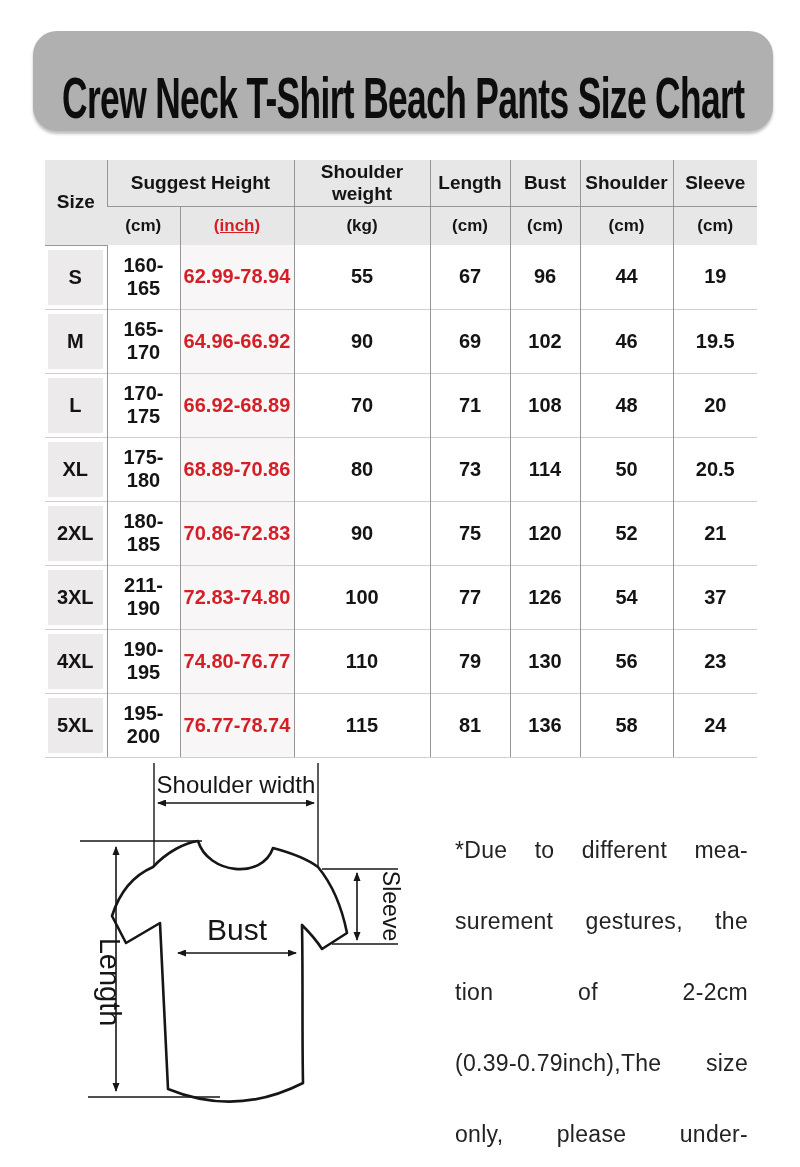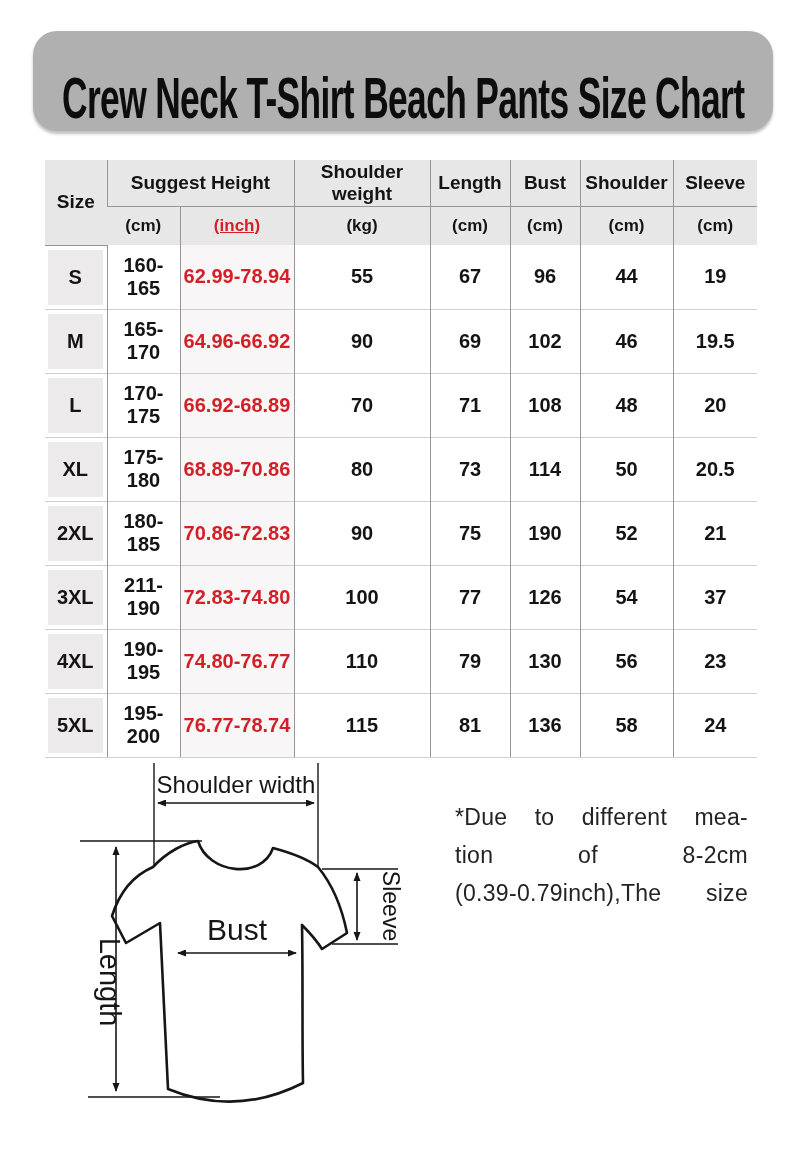--- a/index.html
+++ b/index.html
@@ -57,21 +57,21 @@
 
   
   .diagram{position:absolute;left:45px;top:755px;width:400px;height:372px;}
   .diagram text{fill:#161616;font-family:"Liberation Sans",sans-serif;}
 
   
   .note{
     position:absolute;left:455px;top:798px;width:293px;
     font-size:23px;line-height:38px;color:#232323;letter-spacing:.3px;
   }
-  .note-line{text-align:justify;text-align-last:justify;white-space:nowrap0;}
+  .note-line{text-align:justify;text-align-last:justify;white-space:nowrap0;margin-top:33px;}
   .note-line.last{text-align-last:left;}
 </style>
 </head>
 <body>
 
 <div class="page">
 
   <div class="title-band">
     <div class="title-text">Crew Neck T-Shirt Beach Pants Size Chart</div>
   </div>
@@ -157,21 +157,21 @@
       <td>20.5</td>
     </tr>
         <tr>
       <td class="szcell">
             <span class="size-box">2XL</span>
           </td>
       <td>180-185</td>
       <td class="inch">70.86-72.83</td>
       <td>90</td>
       <td>75</td>
-      <td>190</td>
+      <td>120</td>
       <td>52</td>
       <td>21</td>
     </tr>
         <tr>
       <td class="szcell">
             <span class="size-box">3XL</span>
           </td>
       <td>211-190</td>
       <td class="inch">72.83-74.80</td>
       <td>100</td>
@@ -245,17 +245,19 @@
     <line x1="178" y1="953" x2="296" y2="953" stroke="#161616" stroke-width="1.6" marker-start="url(#ah-start)" marker-end="url(#ah-end)"></line>
 
     <line x1="322" y1="869" x2="398" y2="869" stroke="#161616" stroke-width="1.4"></line>
     <line x1="332" y1="944" x2="398" y2="944" stroke="#161616" stroke-width="1.4"></line>
     <line x1="357" y1="873" x2="357" y2="940" stroke="#161616" stroke-width="1.6" marker-start="url(#ah-start)" marker-end="url(#ah-end)"></line>
     <text transform="translate(383,906) rotate(90)" text-anchor="middle" font-size="23">Sleeve</text>
   </svg>
 
   <div class="note">
     <div class="note-line">*Due to different mea-</div>
-    <div class="note-line">tion of 8-2cm</div>
+    <div class="note-line">surement gestures, the</div>
+    <div class="note-line">tion of 2-2cm</div>
     <div class="note-line">(0.39-0.79inch),The size</div>
+    <div class="note-line">only, please under-</div>
   </div>
 
 </div>
 
 </body></html>

